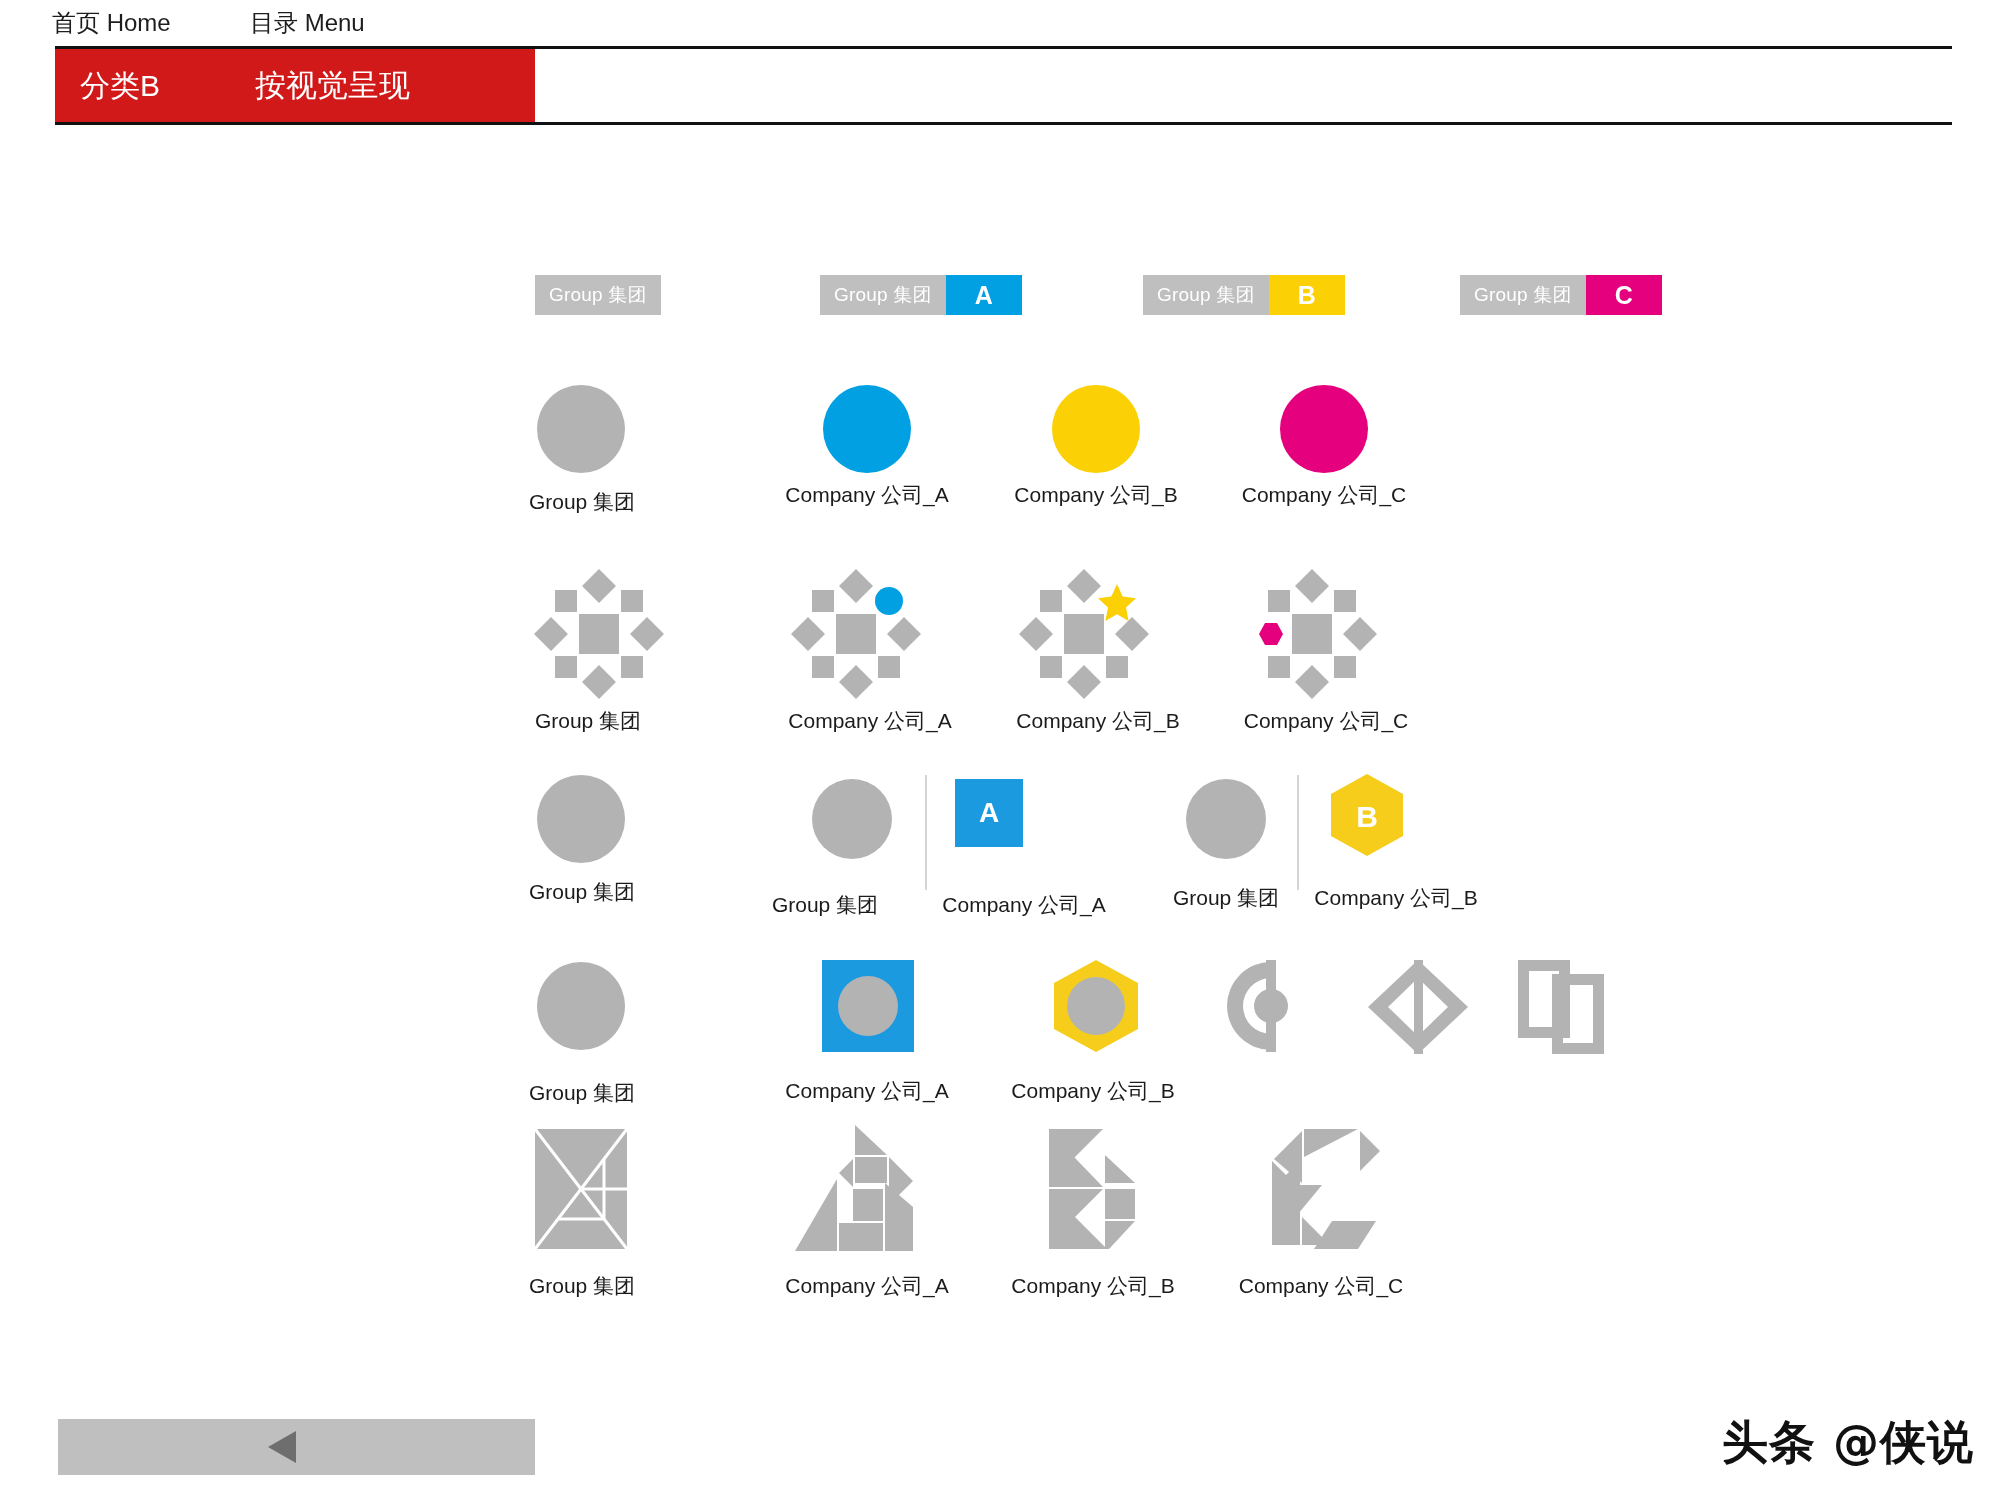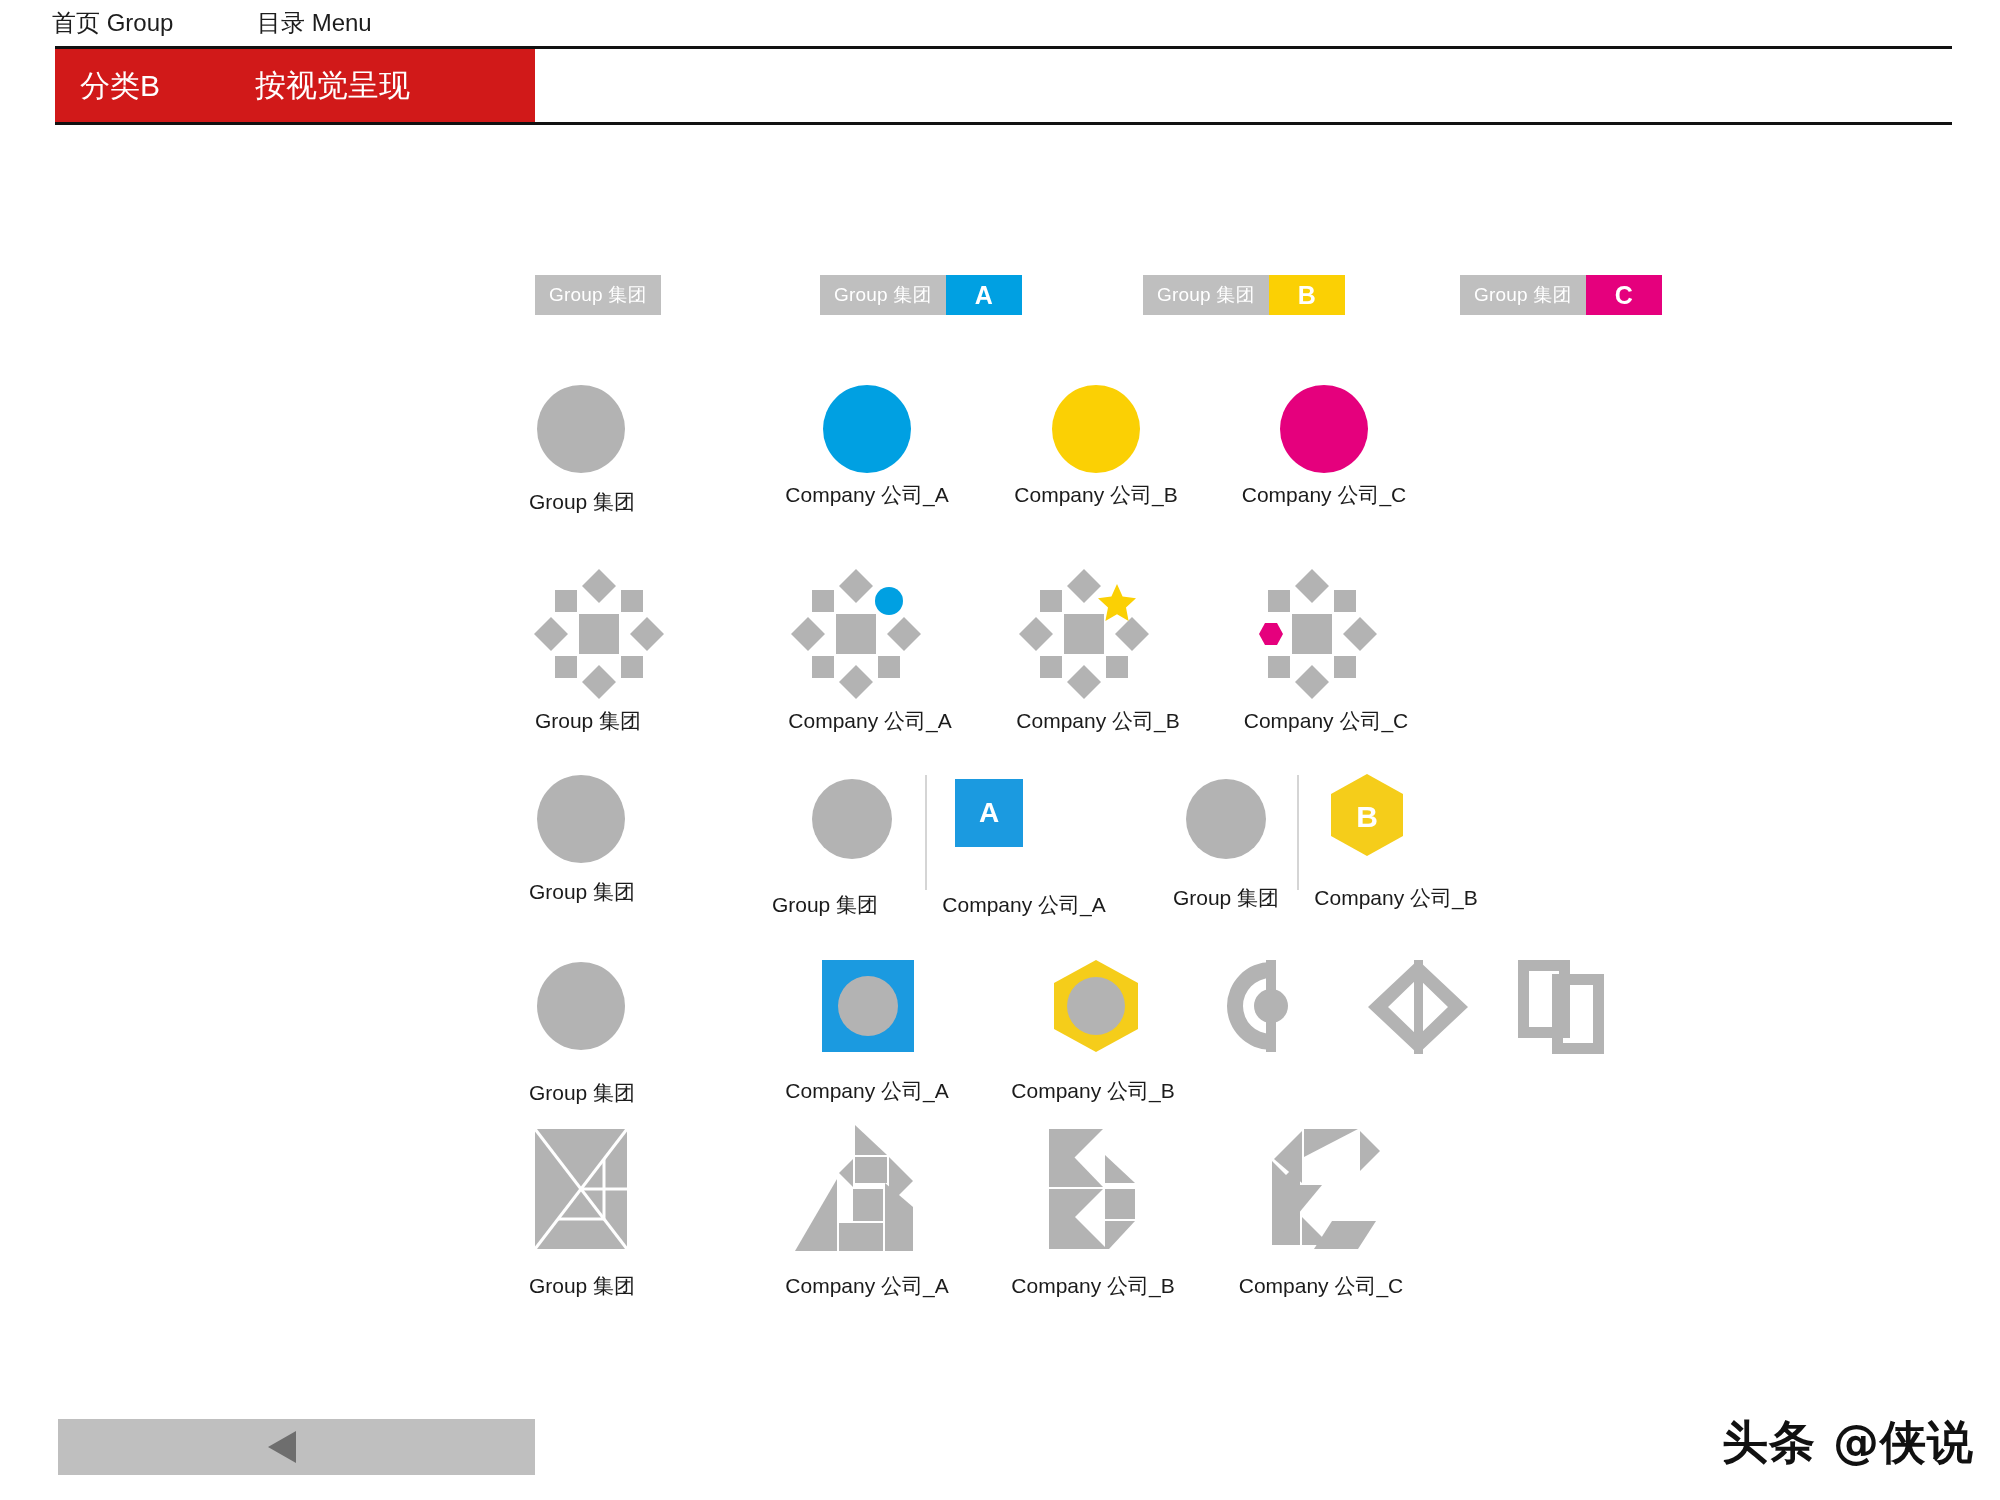--- a/index.html
+++ b/index.html
@@ -26,21 +26,21 @@
   }
   .topnav-item {
     position: absolute;
     top: 8px;
     font-size: 24px;
     line-height: 30px;
     color: #1d1d1d;
     white-space: nowrap;
   }
   .topnav-item.home { left: 52px; }
-  .topnav-item.menu { left: 257px; }
+  .topnav-item.menu { left: 250px; }
 
   .rule {
     position: absolute;
     left: 55px;
     top: 46px;
     width: 1897px;
     height: 3px;
     background: #111111;
   }
   .rule2 {
@@ -168,21 +168,21 @@
     border-top: 16px solid transparent;
     border-bottom: 16px solid transparent;
     border-right: 28px solid #6e6e6e;
   }
   svg { display: block; overflow: visible; }
 </style>
 </head>
 <body>
 
 <div class="topnav">
-  <div class="topnav-item home">首页 Group</div>
+  <div class="topnav-item home">首页 Home</div>
   <div class="topnav-item menu">目录 Menu</div>
 </div>
 
 <div class="rule"></div>
 <div class="rule2"></div>
 
 <div class="title-band">
   <div class="t1">分类B</div>
   <div class="t2">按视觉呈现</div>
 </div>

